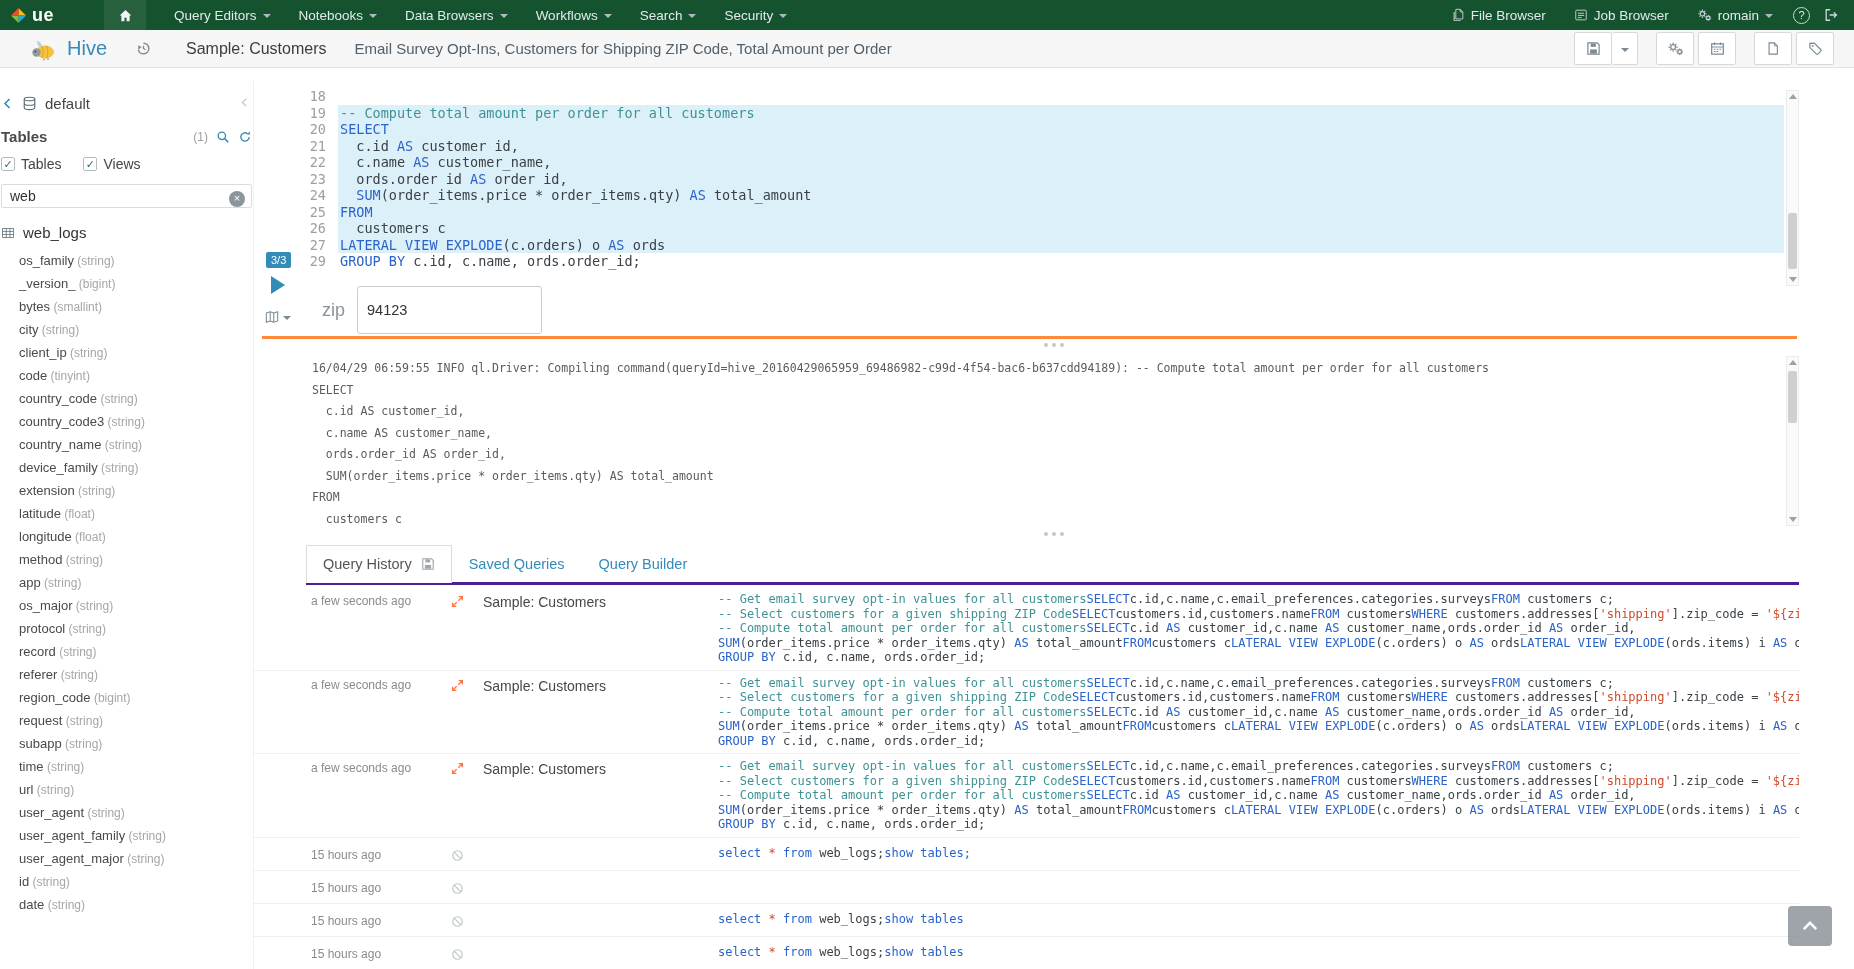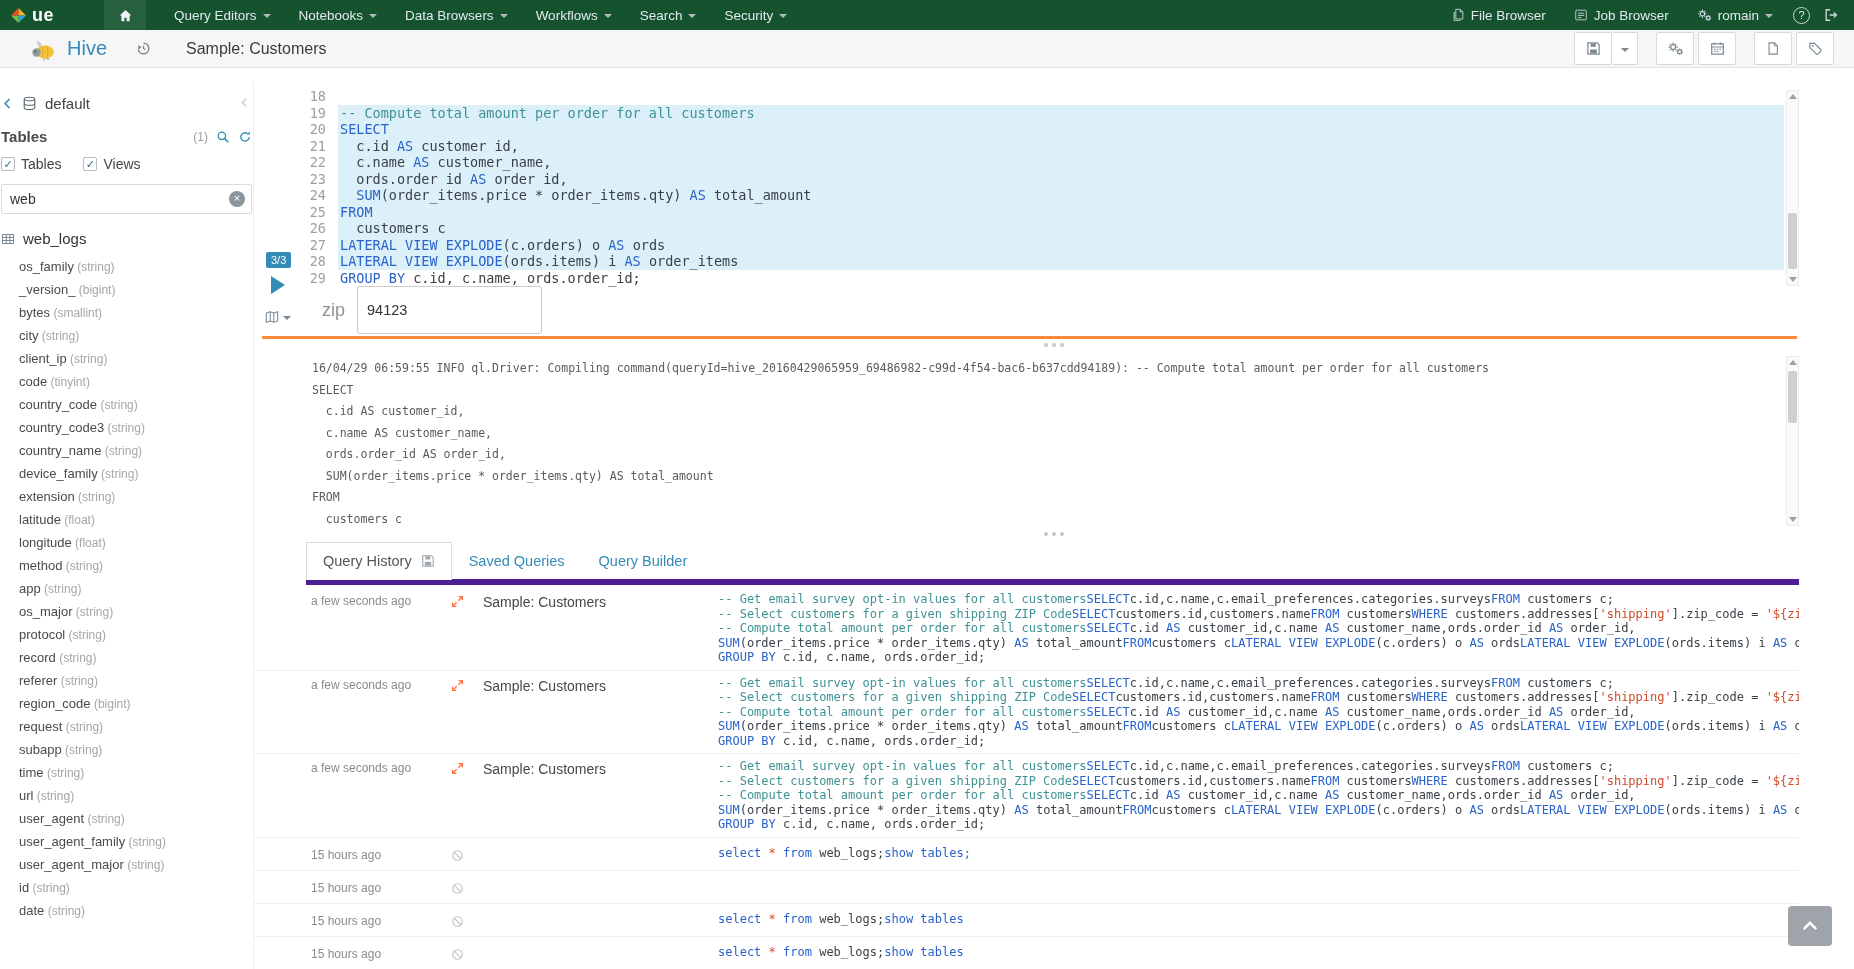--- a/index.html
+++ b/index.html
@@ -47,21 +47,21 @@
   .as-tables-head{display:flex;align-items:center;margin-top:16px}
   .as-tables-head .t{font-size:15px;font-weight:bold;color:#4a4a4a}
   .as-count{color:#a0a0a0;font-size:12px;margin-left:auto;margin-right:8px}
   .as-tools{display:flex;gap:8px;color:var(--accent)}
   .as-tools span{cursor:pointer}
   .as-filters{display:flex;gap:22px;margin-top:11px;font-size:14px;color:#444;align-items:center}
   .cb-wrap{display:flex;align-items:center;cursor:pointer}
   .cb{width:14px;height:14px;border:1px solid #b5bcc1;border-radius:2px;display:inline-flex;align-items:center;justify-content:center;font-size:11px;color:#2b6a8a;background:#fff;margin-right:6px}
   .cb.checked::before{content:"✓"}
   .as-search{margin-top:12px;position:relative}
-  .as-input{width:100%;height:30px;border:1px solid #d9dcde;border-radius:2px;padding:0 28px 0 8px;font-size:14px;color:#333;font-family:inherit;outline:none}
+  .as-input{width:100%;height:24px;border:1px solid #d9dcde;border-radius:2px;padding:0 28px 0 8px;font-size:14px;color:#333;font-family:inherit;outline:none}
   .clear-x{position:absolute;right:7px;top:7px;width:16px;height:16px;border-radius:50%;background:#8a959c;color:#fff;font-size:11px;line-height:15px;text-align:center;cursor:pointer}
   .clear-x::before{content:"×"}
   .as-table{display:flex;align-items:center;gap:8px;margin-top:16px;font-size:15px;color:#333;cursor:pointer}
   .as-table .grid-ic{color:#6b7a83}
   .col-list{margin-top:8px}
   .col-row{height:23px;display:flex;align-items:center;padding-left:18px;font-size:13px;color:#4a4a4a;white-space:nowrap;cursor:pointer}
   .col-type{color:#a6a6a6;font-size:12px}
 
   
   .main{position:absolute;left:254px;top:80px;right:0;bottom:0;background:#fff}
@@ -95,21 +95,21 @@
   .progress{position:absolute;left:8px;right:57px;top:256px;height:3px;background:var(--progress)}
 
   .grip{position:absolute;left:calc(50% - 14px);width:28px;height:8px;display:flex;align-items:center;justify-content:center;cursor:row-resize}
   .dots{display:inline-block;width:4px;height:4px;border-radius:50%;background:#c2c8cc;box-shadow:8px 0 0 #c2c8cc,-8px 0 0 #c2c8cc}
 
   .logs{position:absolute;left:0;top:272px;height:176px;right:272px;overflow:hidden;font-family:"DejaVu Sans Mono",monospace;font-size:11.5px;line-height:21.5px;color:#5b5b5b;padding:6px 0 0 58px}
   .log-line{white-space:pre;overflow:hidden}
   .jobs-panel{position:absolute;left:1345px;top:272px;height:176px;right:55px;border-left:1px solid #ececec;padding:14px 18px 0 0;text-align:right;background:#fff}
   .job-link{color:var(--accent);font-size:14.5px;cursor:pointer}
 
-  .tabs{position:absolute;left:52px;right:55px;top:465px;height:40px;display:flex;align-items:flex-end;border-bottom:6px solid #4c1d95}
+  .tabs{position:absolute;left:52px;right:55px;top:465px;height:40px;display:flex;align-items:flex-end;border-bottom:3px solid #4c1d95}
   .tab{height:38px;display:flex;align-items:center;gap:9px;padding:0 16px;font-size:14.5px;color:var(--accent);cursor:pointer;margin-bottom:-1px;border:1px solid transparent}
   .tab.active{background:#fff;border:1px solid #dcdcdc;border-bottom-color:#fff;color:#555}
   .tab-ic{color:#a0a8ad}
 
   .history{position:absolute;left:0;right:55px;top:505px;bottom:0;overflow:hidden;padding-top:2px}
   .h-row{display:flex;border-bottom:1px solid #efefef;padding:5px 0;cursor:pointer}
   .h-row.small{padding:8px 0}
   .h-time{width:140px;margin-left:57px;color:#8b8b8b;font-size:12px;flex:none;padding-top:2px}
   .h-icon{width:26px;flex:none;color:#bcc5cb;padding-top:3px}
   .h-icon.warm{color:#ff7043}
@@ -226,20 +226,21 @@
     </span>
     <span class="app-name">Hive</span>
     <span class="hist-btn">
       <svg width="17" height="17" viewBox="0 0 16 16">
           <path d="M8 3a5 5 0 1 1-4.9 6" fill="none" stroke="currentColor" stroke-width="1.4"></path>
           <path d="M3.1 5L3 9.2l3.2-2.4z" fill="currentColor"></path>
           <path d="M8 5.5V8l2 1.2" stroke="currentColor" fill="none" stroke-width="1.2"></path>
         </svg>
     </span>
     <span class="doc-title">Sample: Customers</span>
+    <span class="doc-subtitle">Email Survey Opt-Ins, Customers for Shipping ZIP Code, Total Amount per Order</span>
     <div class="hdr-actions">
       <div class="btn-group joined">
         <button class="hbtn">
           <span>
               <svg width="15" height="15" viewBox="0 0 16 16">
                 <path d="M2 2h10l2 2v10H2z" fill="none" stroke="currentColor" stroke-width="1.3"></path>
                 <rect x="5" y="2.6" width="5.5" height="3.6" fill="currentColor"></rect>
                 <rect x="4.4" y="9" width="7.2" height="4.4" fill="currentColor"></rect>
               </svg>
             </span>
@@ -522,24 +523,20 @@
             <span class="ed-code"><span class="sg-kw">FROM</span></span>
           </div>
           <div class="ed-line hl">
             <span class="ed-no">26</span>
             <span class="ed-code"><span class="sg-pl">  customers c</span></span>
           </div>
           <div class="ed-line hl">
             <span class="ed-no">27</span>
             <span class="ed-code"><span class="sg-kw">LATERAL VIEW EXPLODE</span><span class="sg-pl">(c.orders) o </span><span class="sg-kw">AS</span><span class="sg-pl"> ords</span></span>
           </div>
-          <div class="ed-line hl">
-            <span class="ed-no">28</span>
-            <span class="ed-code"><span class="sg-kw">LATERAL VIEW EXPLODE</span><span class="sg-pl">(ords.items) i </span><span class="sg-kw">AS</span><span class="sg-pl"> order_items</span></span>
-          </div>
           <div class="ed-line">
             <span class="ed-no">29</span>
             <span class="ed-code"><span class="sg-kw">GROUP BY</span><span class="sg-pl"> c.id, c.name, ords.order_id;</span></span>
           </div>
         </div>
     </div>
     <div class="sbar sb-ed">
       <span class="tri-up"></span>
         <div class="thumb" style="top:122px;height:56px"></div>
         <span class="tri-down"></span>

